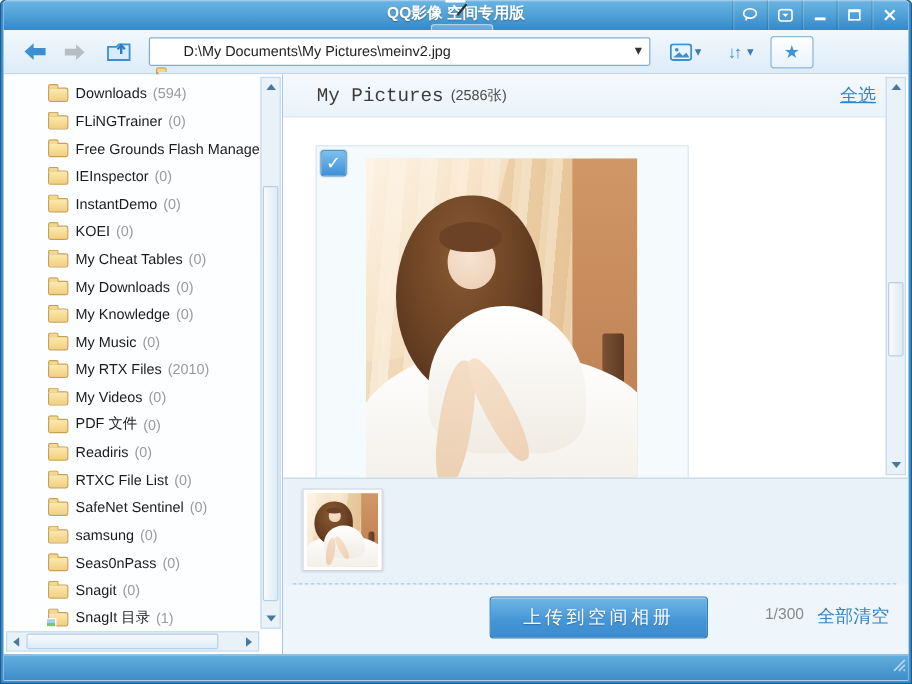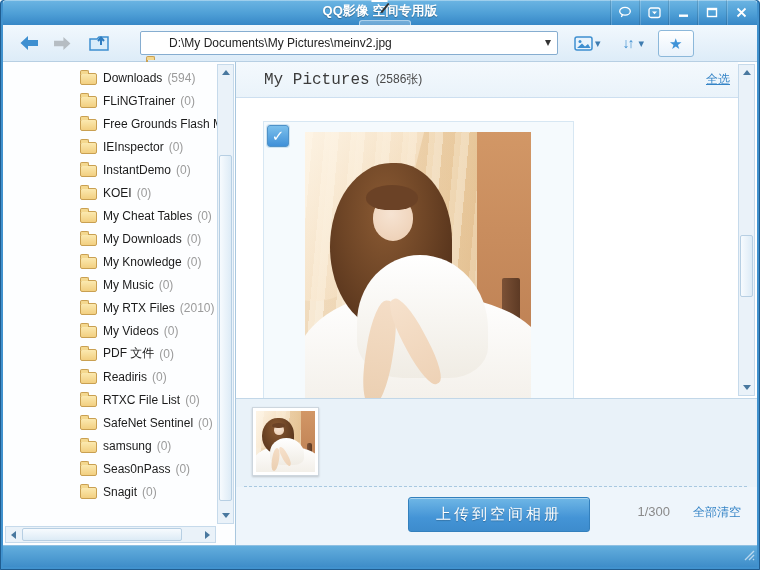--- a/index.html
+++ b/index.html
@@ -22,39 +22,39 @@
     border:1px solid rgba(255,255,255,.55); border-radius:3px; text-shadow:0 1px 1px rgba(0,0,0,.25); }
   .wc-group { position:absolute; right:2px; top:0; height:25px; display:flex; }
   .wc-btn { width:29px; height:25px; display:flex; align-items:center; justify-content:center;
     border-left:1px solid rgba(0,0,0,.12); box-shadow:inset 1px 0 0 rgba(255,255,255,.18); cursor:pointer; }
 
   
   .toolbar { position:absolute; left:0; top:25px; width:754px; height:37px;
     background:linear-gradient(180deg,#f2f8fd,#ddecf8); border-bottom:1px solid #b7cfe3;
     display:flex; align-items:center; }
   .tb-icon { display:flex; align-items:center; justify-content:center; cursor:pointer; }
-  .addr-wrap { position:relative; margin-left:28px; width:418px; height:24px; }
+  .addr-wrap { position:relative; margin-left:12px; width:418px; height:24px; }
   .addr-input { width:100%; height:100%; border:1px solid #86add0; border-radius:2px; background:#fff;
     font-size:12px; color:#222; padding:0 24px 0 28px; font-family:"Liberation Sans",sans-serif; }
   .addr-folder { position:absolute; left:6px; top:5px; }
   .addr-caret { position:absolute; right:7px; top:4px; font-size:12px; color:#333; cursor:pointer; }
   .caret { font-size:11px; color:#3e7cb0; margin-left:2px; }
   .sort-glyph { font-size:14px; font-weight:bold; color:#3e8fd0; letter-spacing:-2px; }
   .album-btn { margin-left:14px; height:27px; padding:0 10px; display:flex; align-items:center; gap:5px;
     background:linear-gradient(180deg,#ffffff,#e8f2fb); border:1px solid #8cb8da; border-radius:3px;
     font-size:13px; color:#1f6da9; cursor:pointer; }
   .star-glyph { color:#3f93d8; font-size:15px; line-height:1; }
 
   
   .bodyrow { position:absolute; left:0; top:62px; width:754px; height:483px; display:flex; }
 
   
   .sidebar { position:relative; width:233px; height:483px; background:#fdfeff;
     border-right:1px solid #a9c7de; overflow:hidden; }
-  .tree { position:absolute; left:0; top:4px; width:214px; overflow:hidden;padding-left:40px; }
+  .tree { position:absolute; left:0; top:4px; width:214px; overflow:hidden; }
   .f-row { height:23px; display:flex; align-items:center; padding-left:37px;
     font-size:12px; color:#1b1b1b; white-space:nowrap; cursor:pointer; }
   .folder-icon { position:relative; flex:0 0 17px; width:17px; height:12px; margin-top:2px;
     background:linear-gradient(180deg,#fbe9b0,#f2cf80); border:1px solid #c9a052; border-radius:2px; }
   .folder-icon::before { content:""; position:absolute; top:-4px; left:-1px; width:7px; height:3px;
     background:#f4d88f; border:1px solid #c9a052; border-bottom:none; border-radius:2px 2px 0 0; }
   .f-pic { display:none; }
   .special .f-pic { display:block; position:absolute; left:-3px; bottom:-2px; width:9px; height:8px;
     border:1px solid #fff; background:linear-gradient(180deg,#9fd3f2 0%,#9fd3f2 55%,#7dc46a 55%); }
   .f-name { margin-left:6px; }
@@ -73,21 +73,21 @@
   .side-vsb { right:1px; top:2px; width:17px; height:460px; }
   .side-hsb { left:2px; bottom:2px; width:211px; height:17px; }
 
   
   .main { position:relative; width:521px; height:483px; background:#fff; }
   .m-header { position:absolute; left:0; top:0; right:19px; height:36px;
     background:linear-gradient(180deg,#f4f9fd,#eaf3fa); border-bottom:1px solid #cddff0;
     display:flex; align-items:center; padding:0 8px 0 28px; }
   .m-title { font-size:16px; color:#3c3c3c;font-family:Liberation Mono, monospace; }
   .m-count { font-size:12px; color:#4a4a4a; margin-left:6px; }
-  .link { color:#3584c6; font-size:12px; cursor:pointer; }
+  .link { color:#3584c6; font-size:15px; cursor:pointer; }
   .select-all { margin-left:auto; text-decoration:underline; }
   .m-content { position:absolute; left:0; top:36px; right:19px; height:300px; background:#fff; overflow:hidden; }
   .photo-card { position:absolute; left:27px; top:23px; width:311px; height:290px;
     background:#f5fafd; border:1px solid #d7e7f3; cursor:pointer; }
   .checkbox { position:absolute; left:3px; top:3px; width:22px; height:22px; border-radius:3px;
     background:linear-gradient(180deg,#7cc0ec,#3f90d8); border:1px solid #4f92c8;
     box-shadow:0 0 0 1px #cfe4f2; color:#fff; font-size:15px; font-weight:bold;
     display:flex; align-items:center; justify-content:center; cursor:pointer; }
   .photo-big { position:absolute; left:41px; top:10px; width:226px; height:280px; }
 
@@ -329,20 +329,27 @@
     <span class="f-name">Seas0nPass</span>
     <span class="f-count">(0)</span>
   </div>
 
   <div class="f-row">
     <span class="folder-icon"></span>
     <span class="f-name">Snagit</span>
     <span class="f-count">(0)</span>
   </div>
 
+  <div class="f-row special">
+    <span class="folder-icon">
+              <span class="f-pic"></span>
+            </span>
+    <span class="f-name">SnagIt 目录</span>
+    <span class="f-count">(1)</span>
+  </div>
 </div>
 
       <div class="sb side-vsb">
         <span class="sb-btn" style="left:0;top:0">
             <span class="tri-up"></span>
           </span>
         <span class="sb-btn" style="left:0;bottom:0">
             <span class="tri-down"></span>
           </span>
         <span class="sb-thumb" style="left:1px;top:90px;width:13px;height:346px"></span>

